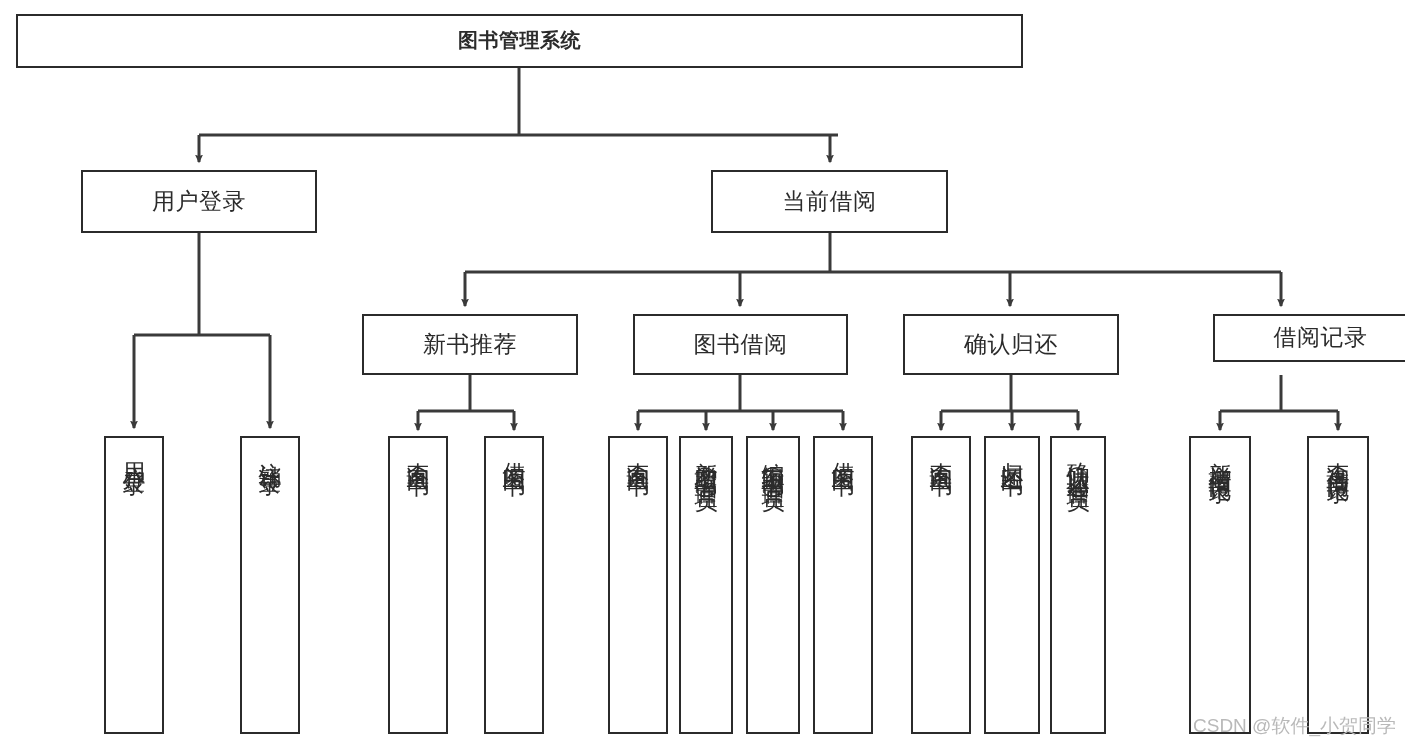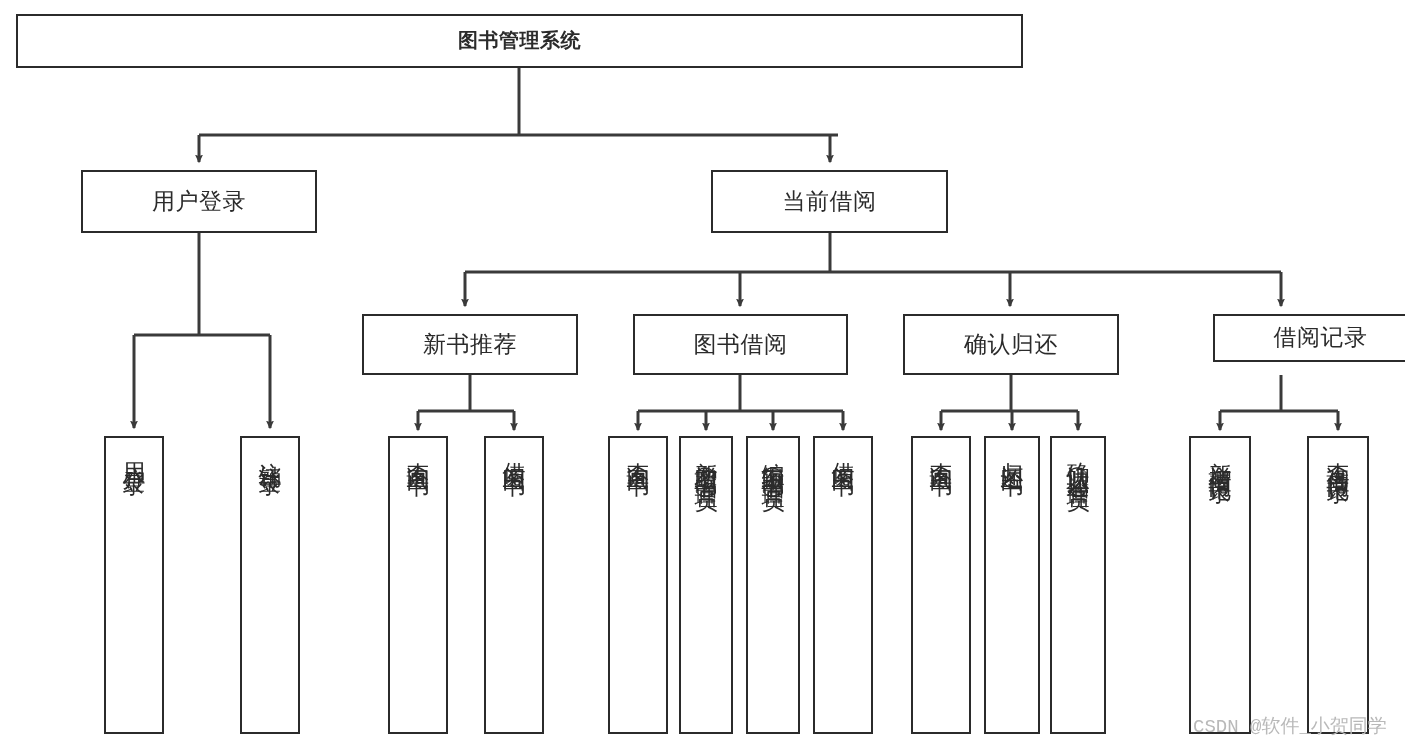--- a/index.html
+++ b/index.html
@@ -63,21 +63,21 @@
     font-size: 23px;
     letter-spacing: 4px;
     line-height: 1;
     white-space: nowrap;
   }
   .watermark {
     position: absolute;
     color: #b9b9b9;
     font-size: 19px;
     white-space: nowrap;
-    font-family: Liberation Mono, monospace;
+    font-family: Liberation Sans, sans-serif;
   }
 </style>
 </head>
 <body>
 
 <div id="diagram-root" style="background: rgb(255, 255, 255);">
 
   <svg id="edges-layer" viewBox="0 0 1405 747" width="1405" height="747" aria-hidden="true">
     <defs>
       <marker id="arrowhead" markerWidth="9" markerHeight="9" refX="7.4" refY="4" orient="auto" markerUnits="userSpaceOnUse">

